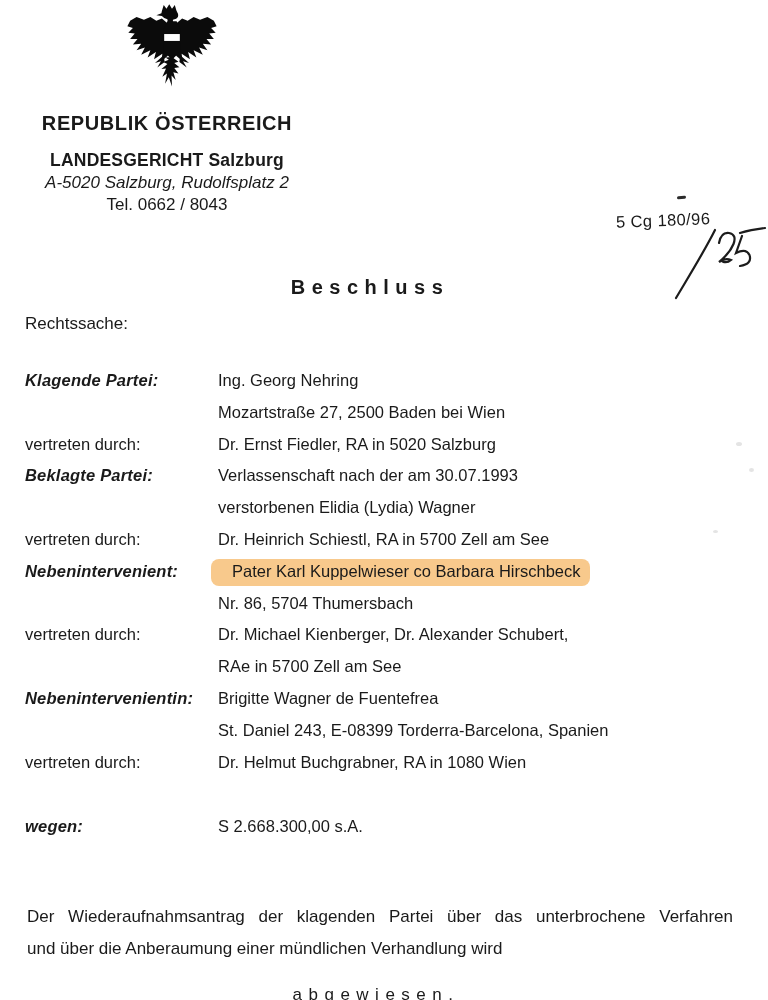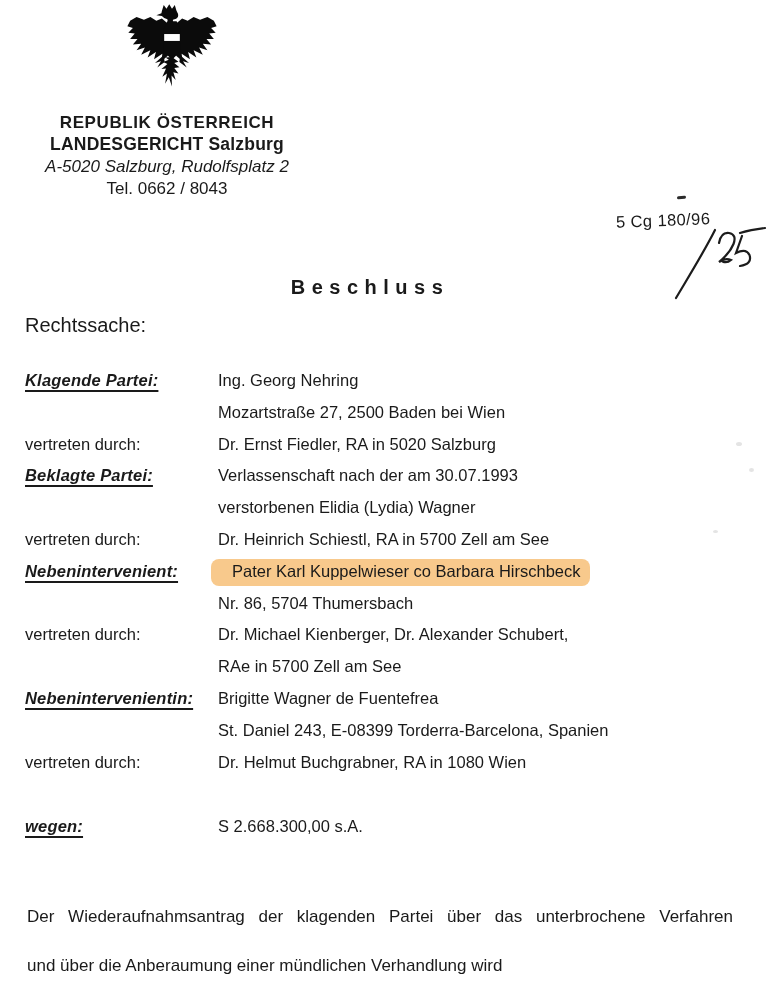--- a/index.html
+++ b/index.html
@@ -4,46 +4,46 @@
 <style>
   html,body { margin:0; padding:0; background:#ffffff; }
   .page {
     position:relative; width:768px; height:1000px; background:#ffffff;
     font-family:"Liberation Sans", sans-serif; color:#1a1a1a; overflow:hidden;
   }
   
   .eagle { position:absolute; left:126px; top:2px; width:92px; height:88px; }
   
   .letterhead { position:absolute; left:18px; top:113px; width:298px; text-align:center; }
-  .lh-republic { font-weight:bold; font-size:17px; letter-spacing:0.6px; line-height:20px; }
+  .lh-republic { font-weight:bold; font-size:20px; letter-spacing:0.6px; line-height:20px; margin-bottom:16px; }
   .lh-court    { font-weight:bold; font-size:17.5px; letter-spacing:0.2px; line-height:22px; margin-bottom:2px; }
   .lh-address  { font-size:17px; line-height:20px; margin-bottom:2px;font-style:italic; }
   .lh-phone    { font-size:17px; line-height:20px; }
   
   .dash { position:absolute; left:677px; top:196px; width:9px; height:3px; background:#2b2b2b; border-radius:2px; transform:rotate(-5deg); }
   .case-number { position:absolute; left:616px; top:211px; font-size:16.5px; letter-spacing:0.4px; transform:rotate(-2.2deg); white-space:nowrap; }
   .handwriting { position:absolute; left:668px; top:224px; width:100px; height:78px; }
   
   .title { position:absolute; left:0; top:276px; width:768px; text-align:center; font-weight:bold;
            font-size:20px; letter-spacing:6.5px; transform:translateX(-14px); }
-  .rechtssache { position:absolute; left:25px; top:314px; font-size:20px; }
+  .rechtssache { position:absolute; left:25px; top:314px; font-size:17px; }
   
   .party-table { position:absolute; left:25px; top:370px; width:728px; font-size:16.5px; }
   .prow { display:flex; align-items:flex-start; height:31.8px; line-height:21px; }
   .plabel { width:193px; flex:none; }
   .pvalue { flex:1; white-space:nowrap; }
   .strong { font-weight:bold; font-style:italic; letter-spacing:0.2px;
-            text-decoration:underline; text-decoration-thickness:1.5px; text-underline-offset:3.5px; }
+            text-decoration-thickness:1.5px; text-underline-offset:3.5px; }
   .highlight { display:inline-block; background:#f8c98c; border-radius:8px;
                padding:2px 9px 4px 21px; margin:-2px 0 0 -7px; }
   .wegen-row { position:absolute; left:25px; top:816px; width:728px; display:flex; font-size:16.5px; line-height:21px; }
   
   .decision { position:absolute; left:27px; top:906px; width:706px; font-size:17px; line-height:21px; }
   .d-line1 { text-align:justify; text-align-last:justify; }
-  .d-line2 { margin-top:28px; }
+  .d-line2 { margin-top:11px; }
   .d-verdict { margin-top:25px; text-align:center; letter-spacing:6.5px; transform:translateX(-4px); }
   
   .speck { position:absolute; background:#e4e4e4; border-radius:50%; }
   .s1 { left:736px; top:442px; width:6px; height:4px; }
   .s2 { left:749px; top:468px; width:5px; height:4px; }
   .s3 { left:713px; top:530px; width:5px; height:3px; }
 </style>
 </head>
 <body>
 

